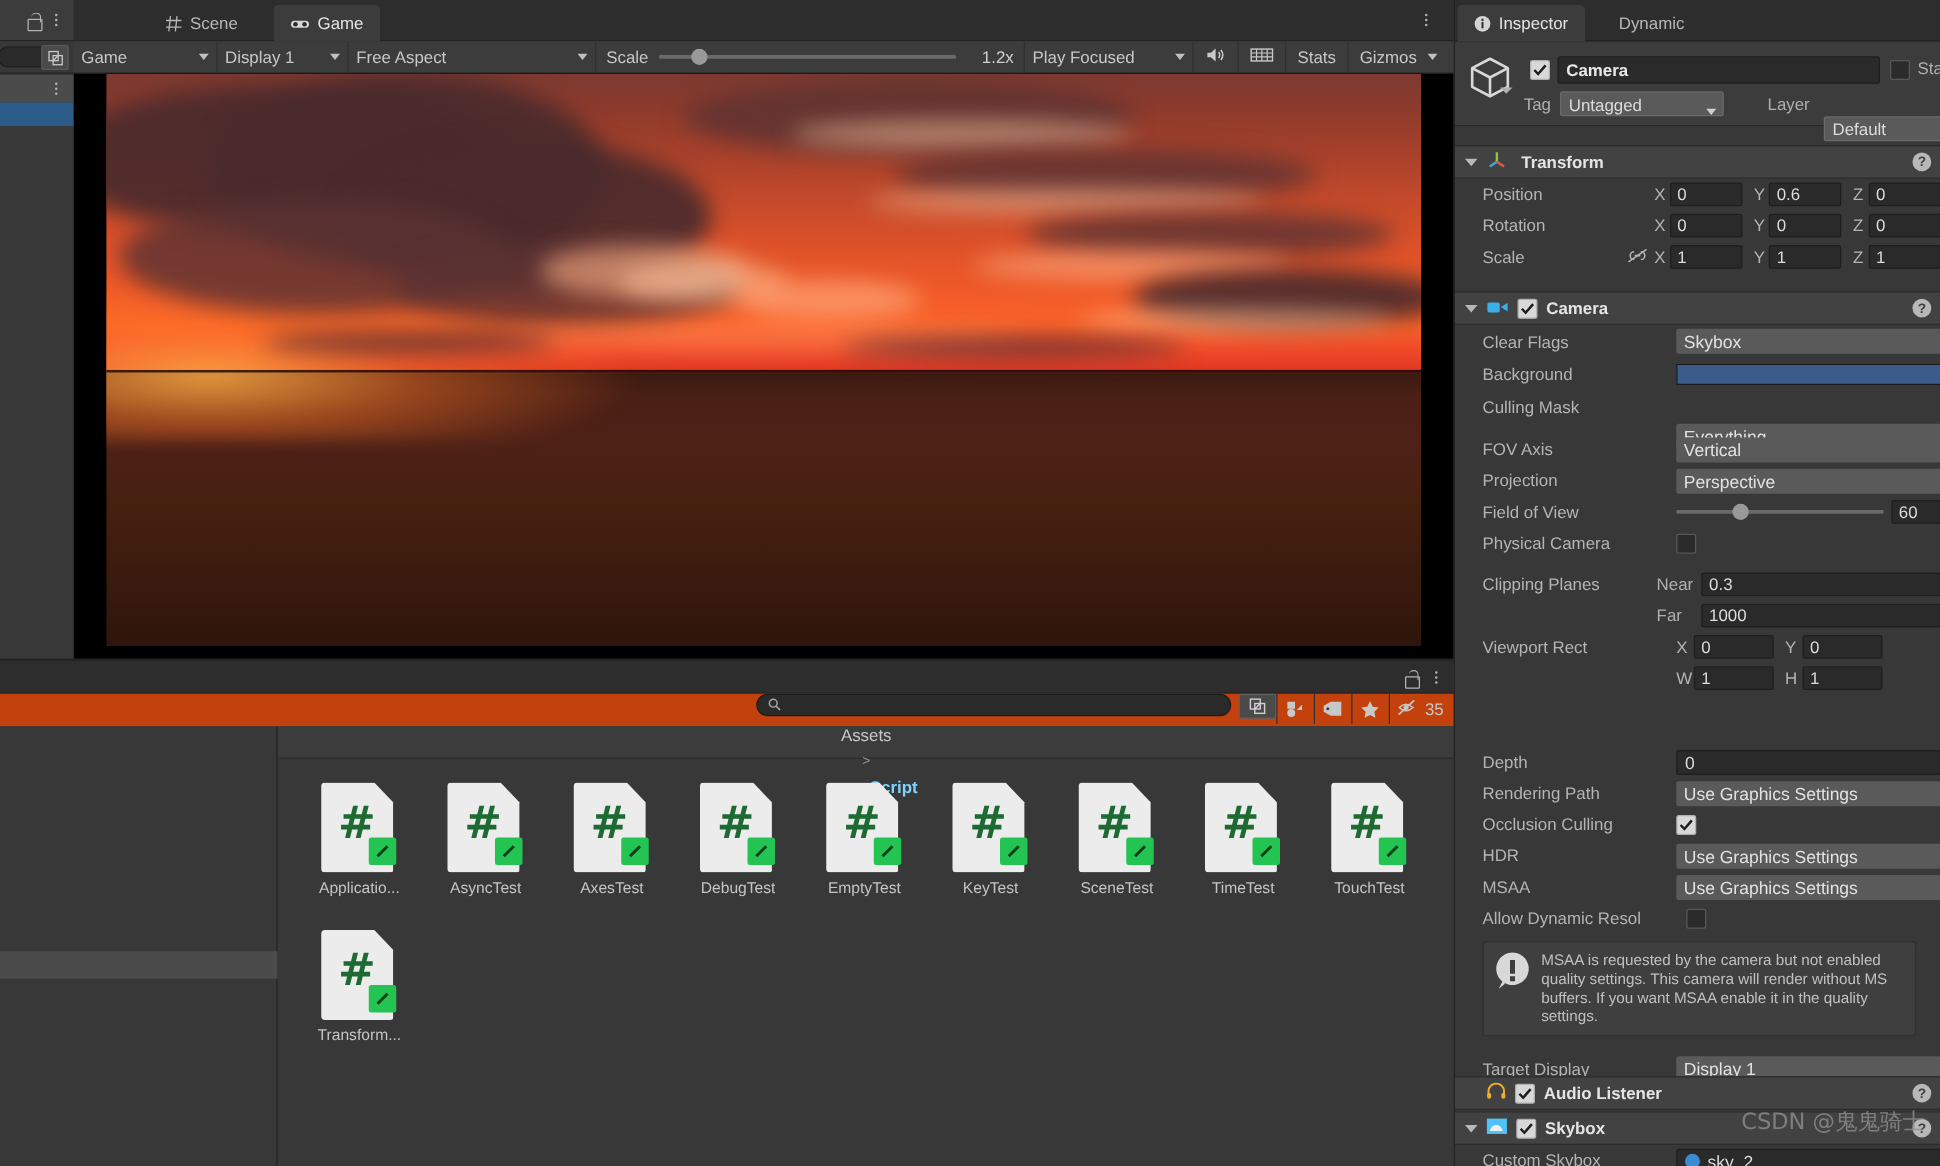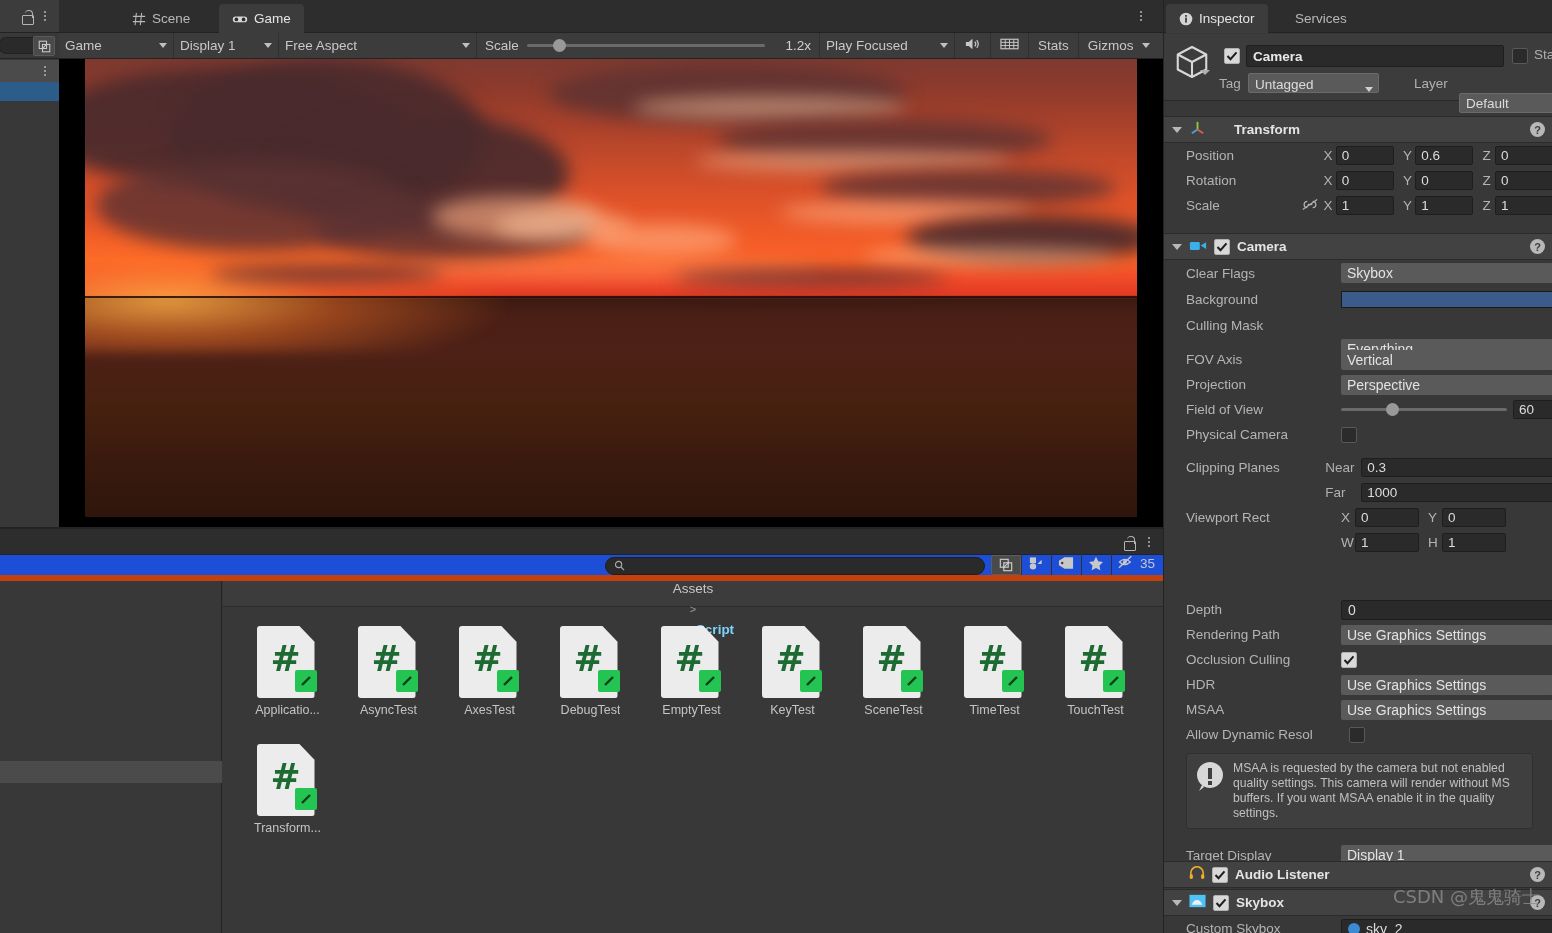--- a/index.html
+++ b/index.html
@@ -87,22 +87,22 @@
   .cl-hot { background: rgba(255,140,90,0.55); }
   .horizon-line { position:absolute; left:0; right:0; top:51.7%; height:2px; background:rgba(30,12,8,0.85); }
 
   
   .mid-div { left:0; top:527px; width:1163px; height:2px; background:#232323; }
 
   
   .proj-panel { left:0; top:529px; width:1163px; height:404px; background:#383838; }
   .proj-tabbar { position:absolute; left:0; top:0; width:1163px; height:26px; background:#2d2d2d;
                  border-bottom:1px solid #232323; display:flex; align-items:center; justify-content:flex-end; }
-  .proj-toolbar { position:absolute; left:0; top:26px; width:1163px; height:26px; background:#1d4ed8;
-                  border-bottom:6px solid #c2410c; display:flex; align-items:flex-end; justify-content:flex-end; }
+  .proj-toolbar { position:absolute; left:0; top:26px; width:1163px; height:26px; background:#c2410c;
+                  border-bottom:4px solid #c2410c; display:flex; align-items:flex-start; justify-content:flex-end; }
   .proj-search { width:380px; height:18px; background:#2a2a2a; border:1px solid #1e1e1e; border-radius:9px;
                  display:flex; align-items:center; padding:0 8px; gap:6px; }
   .proj-search input { flex:1; background:transparent; border:none; outline:none; color:#c8c8c8; font-size:12px;
                        font-family:"Liberation Sans", sans-serif; }
   .pt-btn { width:30px; height:24px; display:flex; align-items:center; justify-content:center;
             border-left:1px solid #303030; }
   .pt-btn.sel { background:#4a4a4a; border:1px solid #5e5e5e; border-radius:2px; height:20px; }
   .hidden-count { display:flex; align-items:center; gap:3px; padding:0 8px 0 6px; border-left:1px solid #303030; height:24px;
                   font-size:13.5px; color:#c8c8c8; }
 
@@ -534,21 +534,21 @@
         <span class="ic">
           <svg width="14" height="14" viewBox="0 0 14 14">
               <circle cx="7" cy="7" r="6.3" fill="#d4d4d4"></circle>
             <rect x="6.2" y="5.6" width="1.6" height="5" fill="#2d2d2d"></rect>
               <rect x="6.2" y="3" width="1.6" height="1.8" fill="#2d2d2d"></rect>
             </svg>
         </span>
         <span>Inspector</span>
       </div>
       <div class="tab" style="left:118px;">
-        <span>Services</span>
+        <span>Dynamic</span>
       </div>
     </div>
 
     <div class="insp-header">
       <div class="cube-ic">
         <svg viewBox="0 0 24 24">
             <g fill="none" stroke="#d8d8d8" stroke-width="1.4" stroke-linejoin="round">
           <path d="M12 2 L21.5 7 L21.5 17 L12 22 L2.5 17 L2.5 7 Z"></path>
           <path d="M2.5 7 L12 12 L21.5 7 M12 12 L12 22"></path>
             </g>
@@ -584,21 +584,21 @@
     <div class="abs" style="left:0; top:116px; width:389px;">
       <div class="comp-head">
         <span class="foldout"></span>
         <span>
           <svg width="17" height="17" viewBox="0 0 18 18">
             <path d="M9 10 L9 2" stroke="#8ec63f" stroke-width="2"></path>
             <path d="M9 10 L3 14" stroke="#4aa3df" stroke-width="2"></path>
             <path d="M9 10 L15 14" stroke="#e05a47" stroke-width="2"></path>
           </svg>
         </span>
-        <span class="comp-title" style="margin-left:21px;">Transform</span>
+        <span class="comp-title" style="margin-left:4px;">Transform</span>
         <span class="help-ic">?</span>
       </div>
 
       <div class="prow">
         <span class="pl">Position</span>
         <span class="axis">X</span>
         <span class="nf" style="width:64px;">
             <span>0</span>
           </span>
         <span class="axis" style="margin-left:9px;">Y</span>

